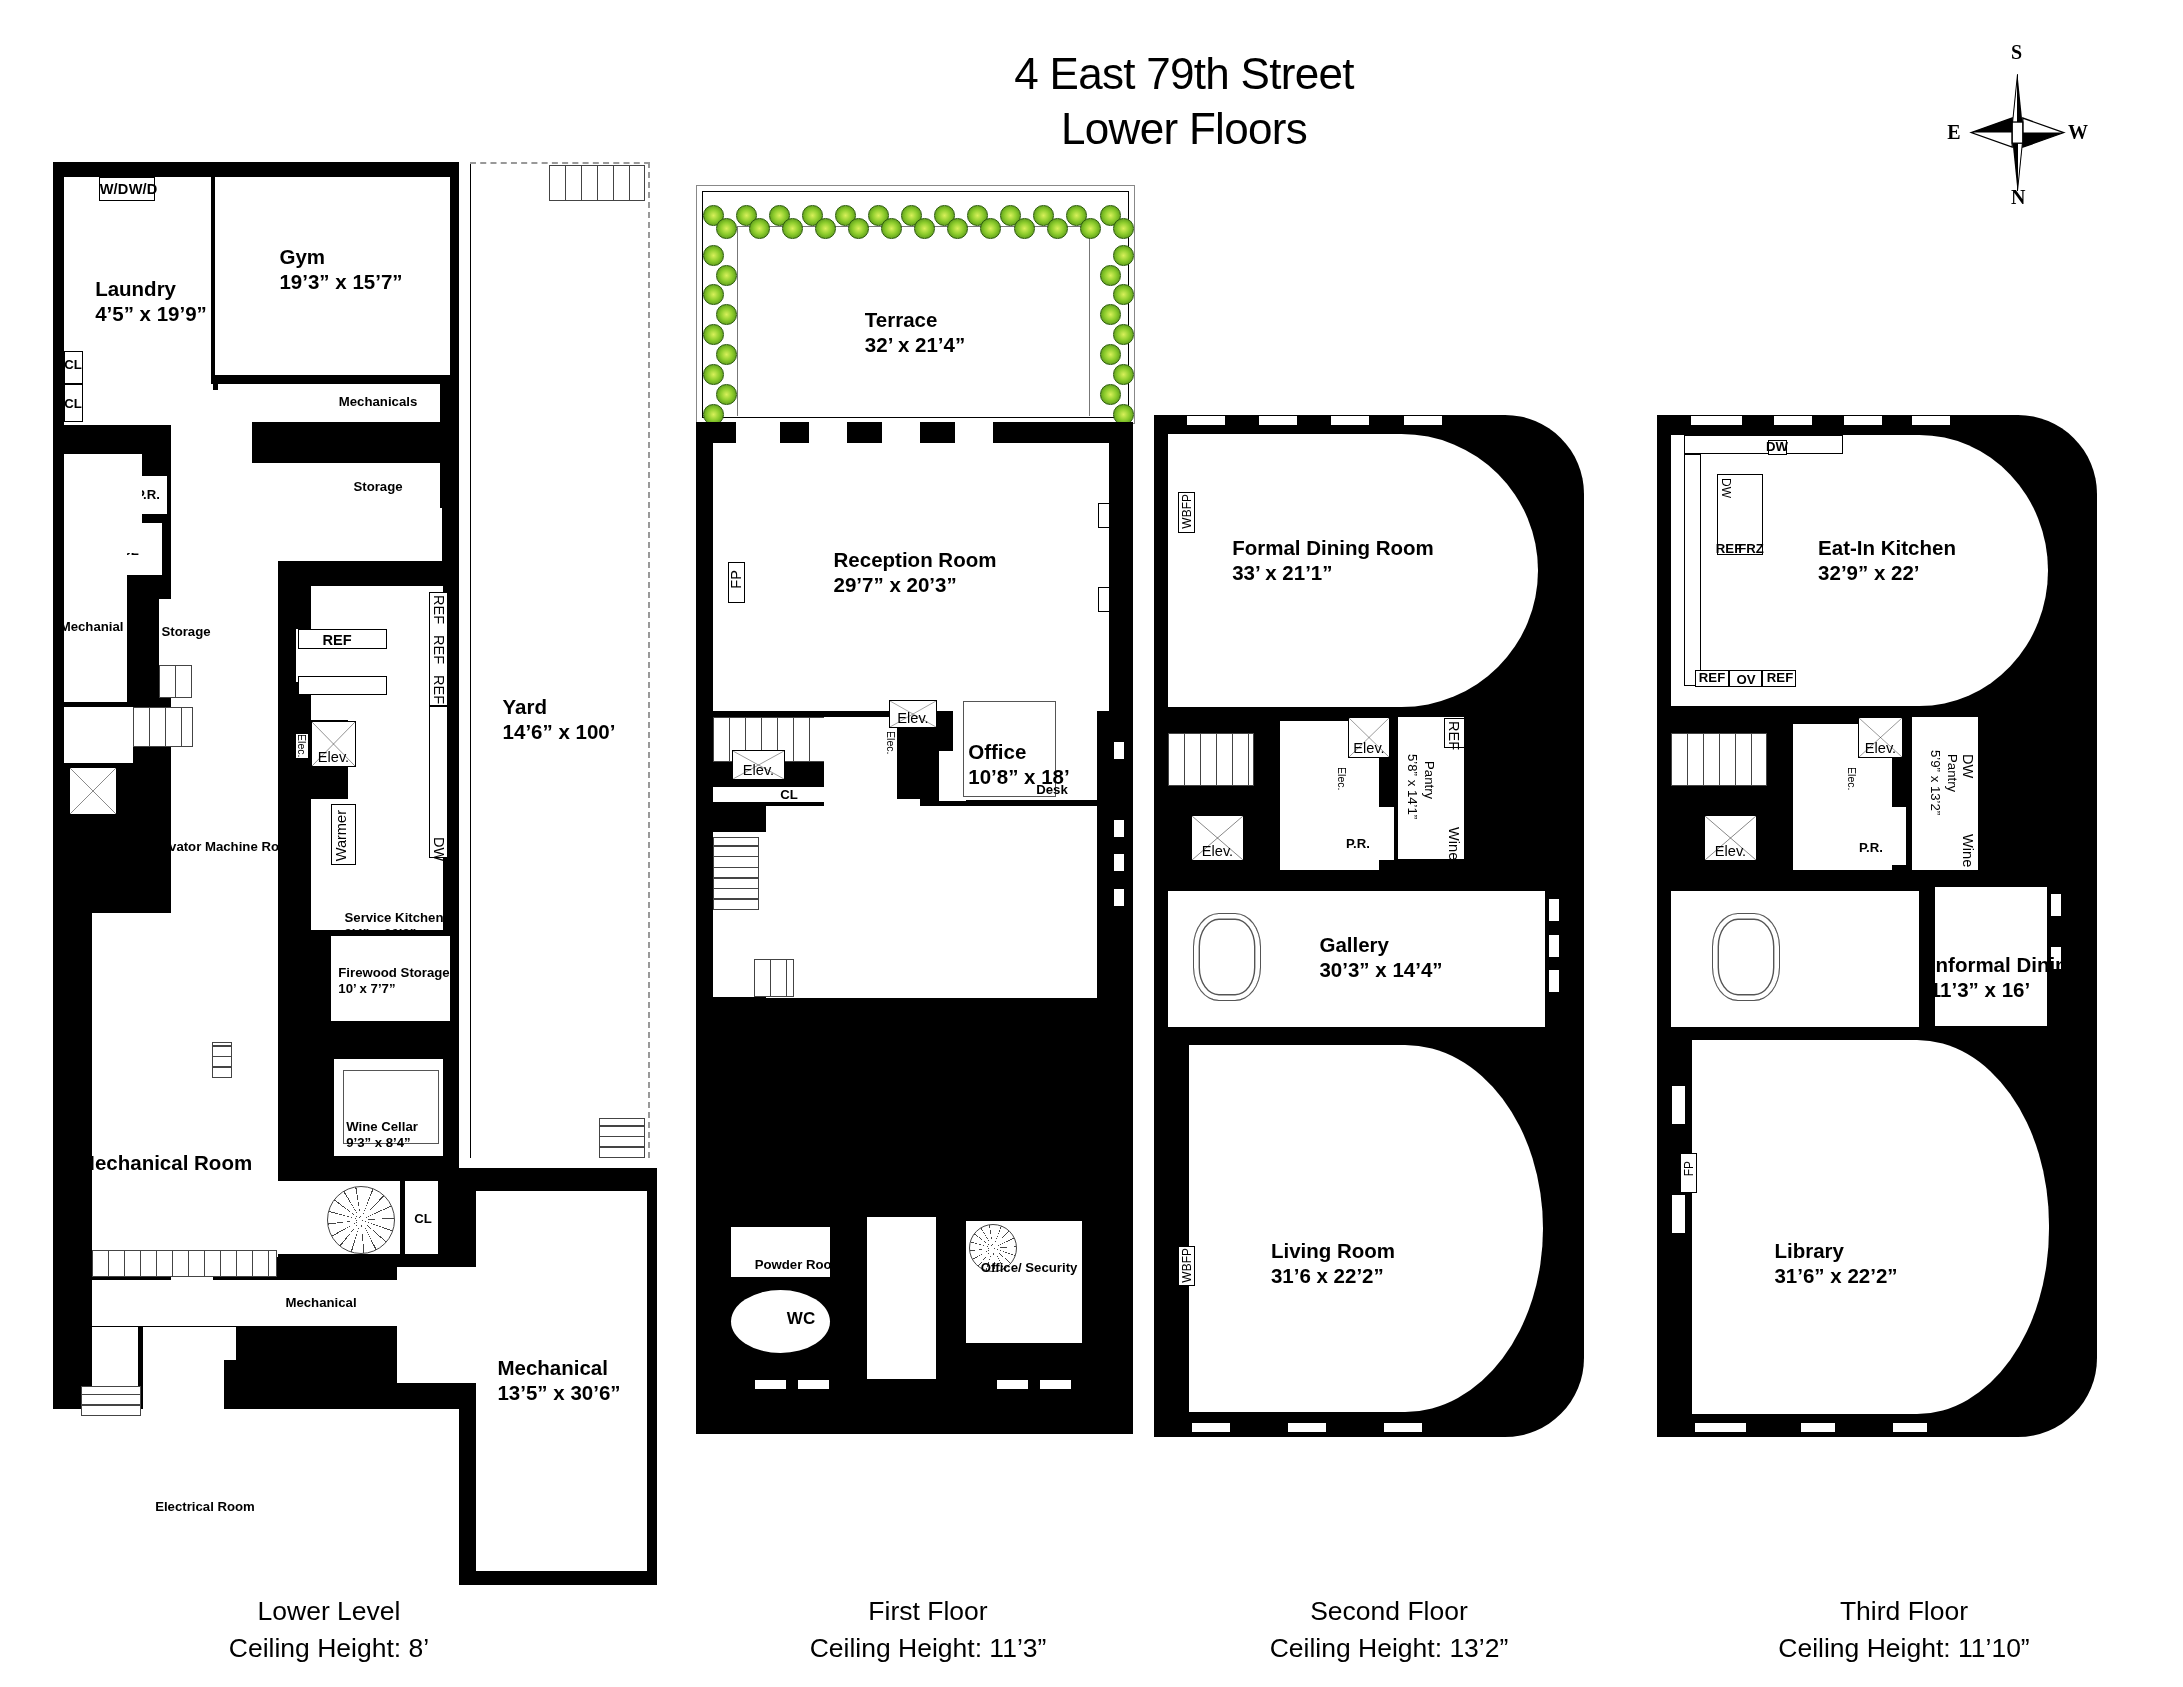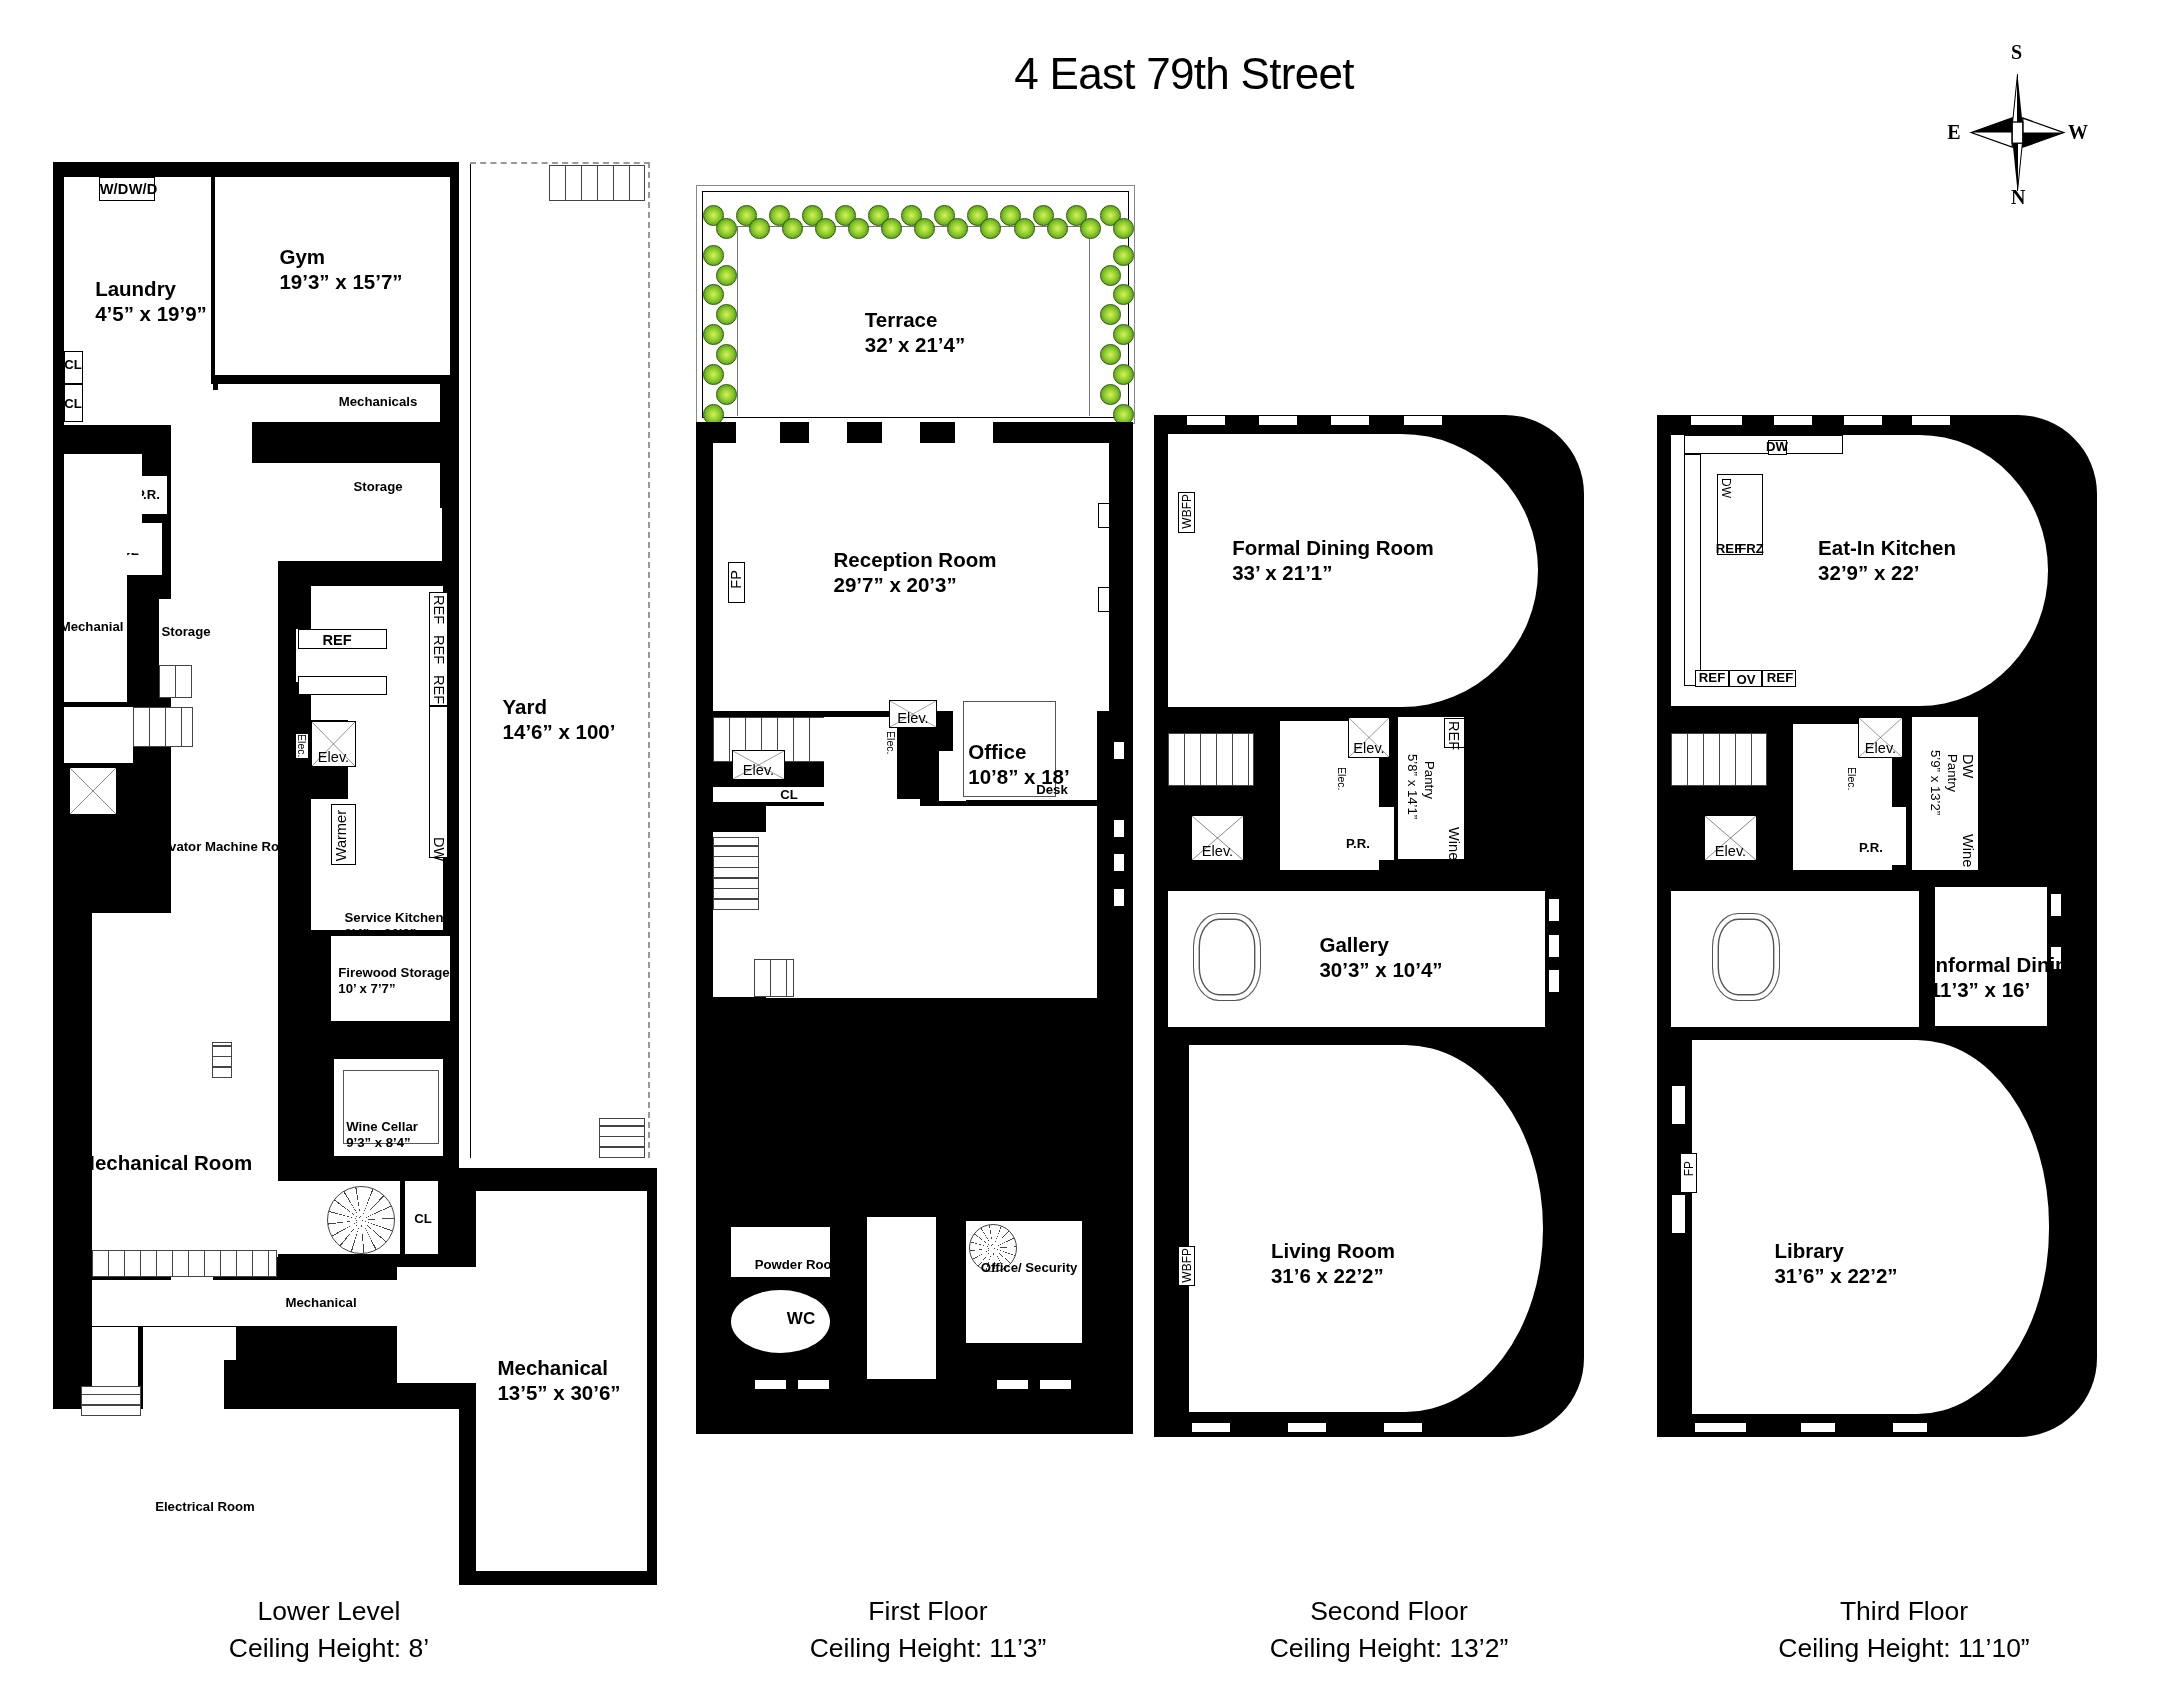--- a/index.html
+++ b/index.html
@@ -27,20 +27,21 @@
   .plant{position:absolute;width:18.5px;height:18.5px;border-radius:50%;background:radial-gradient(circle,#d8f05a 0,#8ccc2c 45%,#3d7a12 100%);border:0.7px solid #2a5a0a;}
   .window{position:absolute;background:#fff;border:0.7px solid #000;box-sizing:border-box;}
   .dashed-v{position:absolute;border-left:2px dashed #999;}
   .dashed-h{position:absolute;border-top:2px dashed #999;}
 </style>
 </head>
 <body>
 
 <div class="title">
   <div>4 East 79th Street</div>
+  <div>Lower Floors</div>
 </div>
 
 <div class="abs" style="left:1938px;top:40px;width:159px;height:172px;">
   <svg width="159" height="172" viewBox="0 0 240 260">
     <polygon points="120,52 128,130 120,140 112,130" fill="#000"></polygon>
     <polygon points="120,52 112,130 120,140" fill="#fff" stroke="#000" stroke-width="1.5"></polygon>
     <polygon points="120,228 112,150 120,140 128,150" fill="#000"></polygon>
     <polygon points="120,228 128,150 120,140" fill="#fff" stroke="#000" stroke-width="1.5"></polygon>
     <polygon points="50,140 112,118 112,162" fill="#fff" stroke="#000" stroke-width="2"></polygon>
     <polygon points="50,140 112,118 112,140" fill="#000"></polygon>
@@ -393,21 +394,21 @@
   <div class="vert" style="left:1446px;top:827px;">Wine</div>
 
   <div class="room" style="left:1168px;top:891px;width:377px;height:136px;"></div>
   <div class="abs" style="left:1168px;top:891px;width:99px;height:136px;background:repeating-linear-gradient(0deg,#fff 0,#fff 14.6px,#666 14.6px,#666 15px);"></div>
   <div class="abs" style="left:1193px;top:913px;width:66px;height:86px;border:1.3px solid #555;border-radius:38%;background:#fff;box-shadow:inset 0 0 0 4.6px #fff,inset 0 0 0 6px #555;"></div>
   <div class="window" style="left:1548px;top:898px;width:12px;height:24px;"></div>
   <div class="window" style="left:1548px;top:934px;width:12px;height:24px;"></div>
   <div class="window" style="left:1548px;top:969px;width:12px;height:24px;"></div>
   <div class="lbl s30" style="left:1381px;top:933px;">
     <span class="n">Gallery</span>
-    <span class="n">30’3” x 10’4”</span>
+    <span class="n">30’3” x 14’4”</span>
   </div>
 
   <div class="room" style="left:1189px;top:1045px;width:354px;height:367px;border-top-right-radius:139px 185px;border-bottom-right-radius:139px 185px;"></div>
   <div class="thin" style="left:1178px;top:1246px;width:17px;height:40px;"></div>
   <div class="vert up" style="left:1180px;top:1248px;font-size:12px;">WBFP</div>
   <div class="window" style="left:1191px;top:1422px;width:40px;height:10.6px;"></div>
   <div class="window" style="left:1287px;top:1422px;width:40px;height:10.6px;"></div>
   <div class="window" style="left:1383px;top:1422px;width:40px;height:10.6px;"></div>
   <div class="lbl s30" style="left:1333px;top:1239px;">
     <span class="n">Living Room</span>

